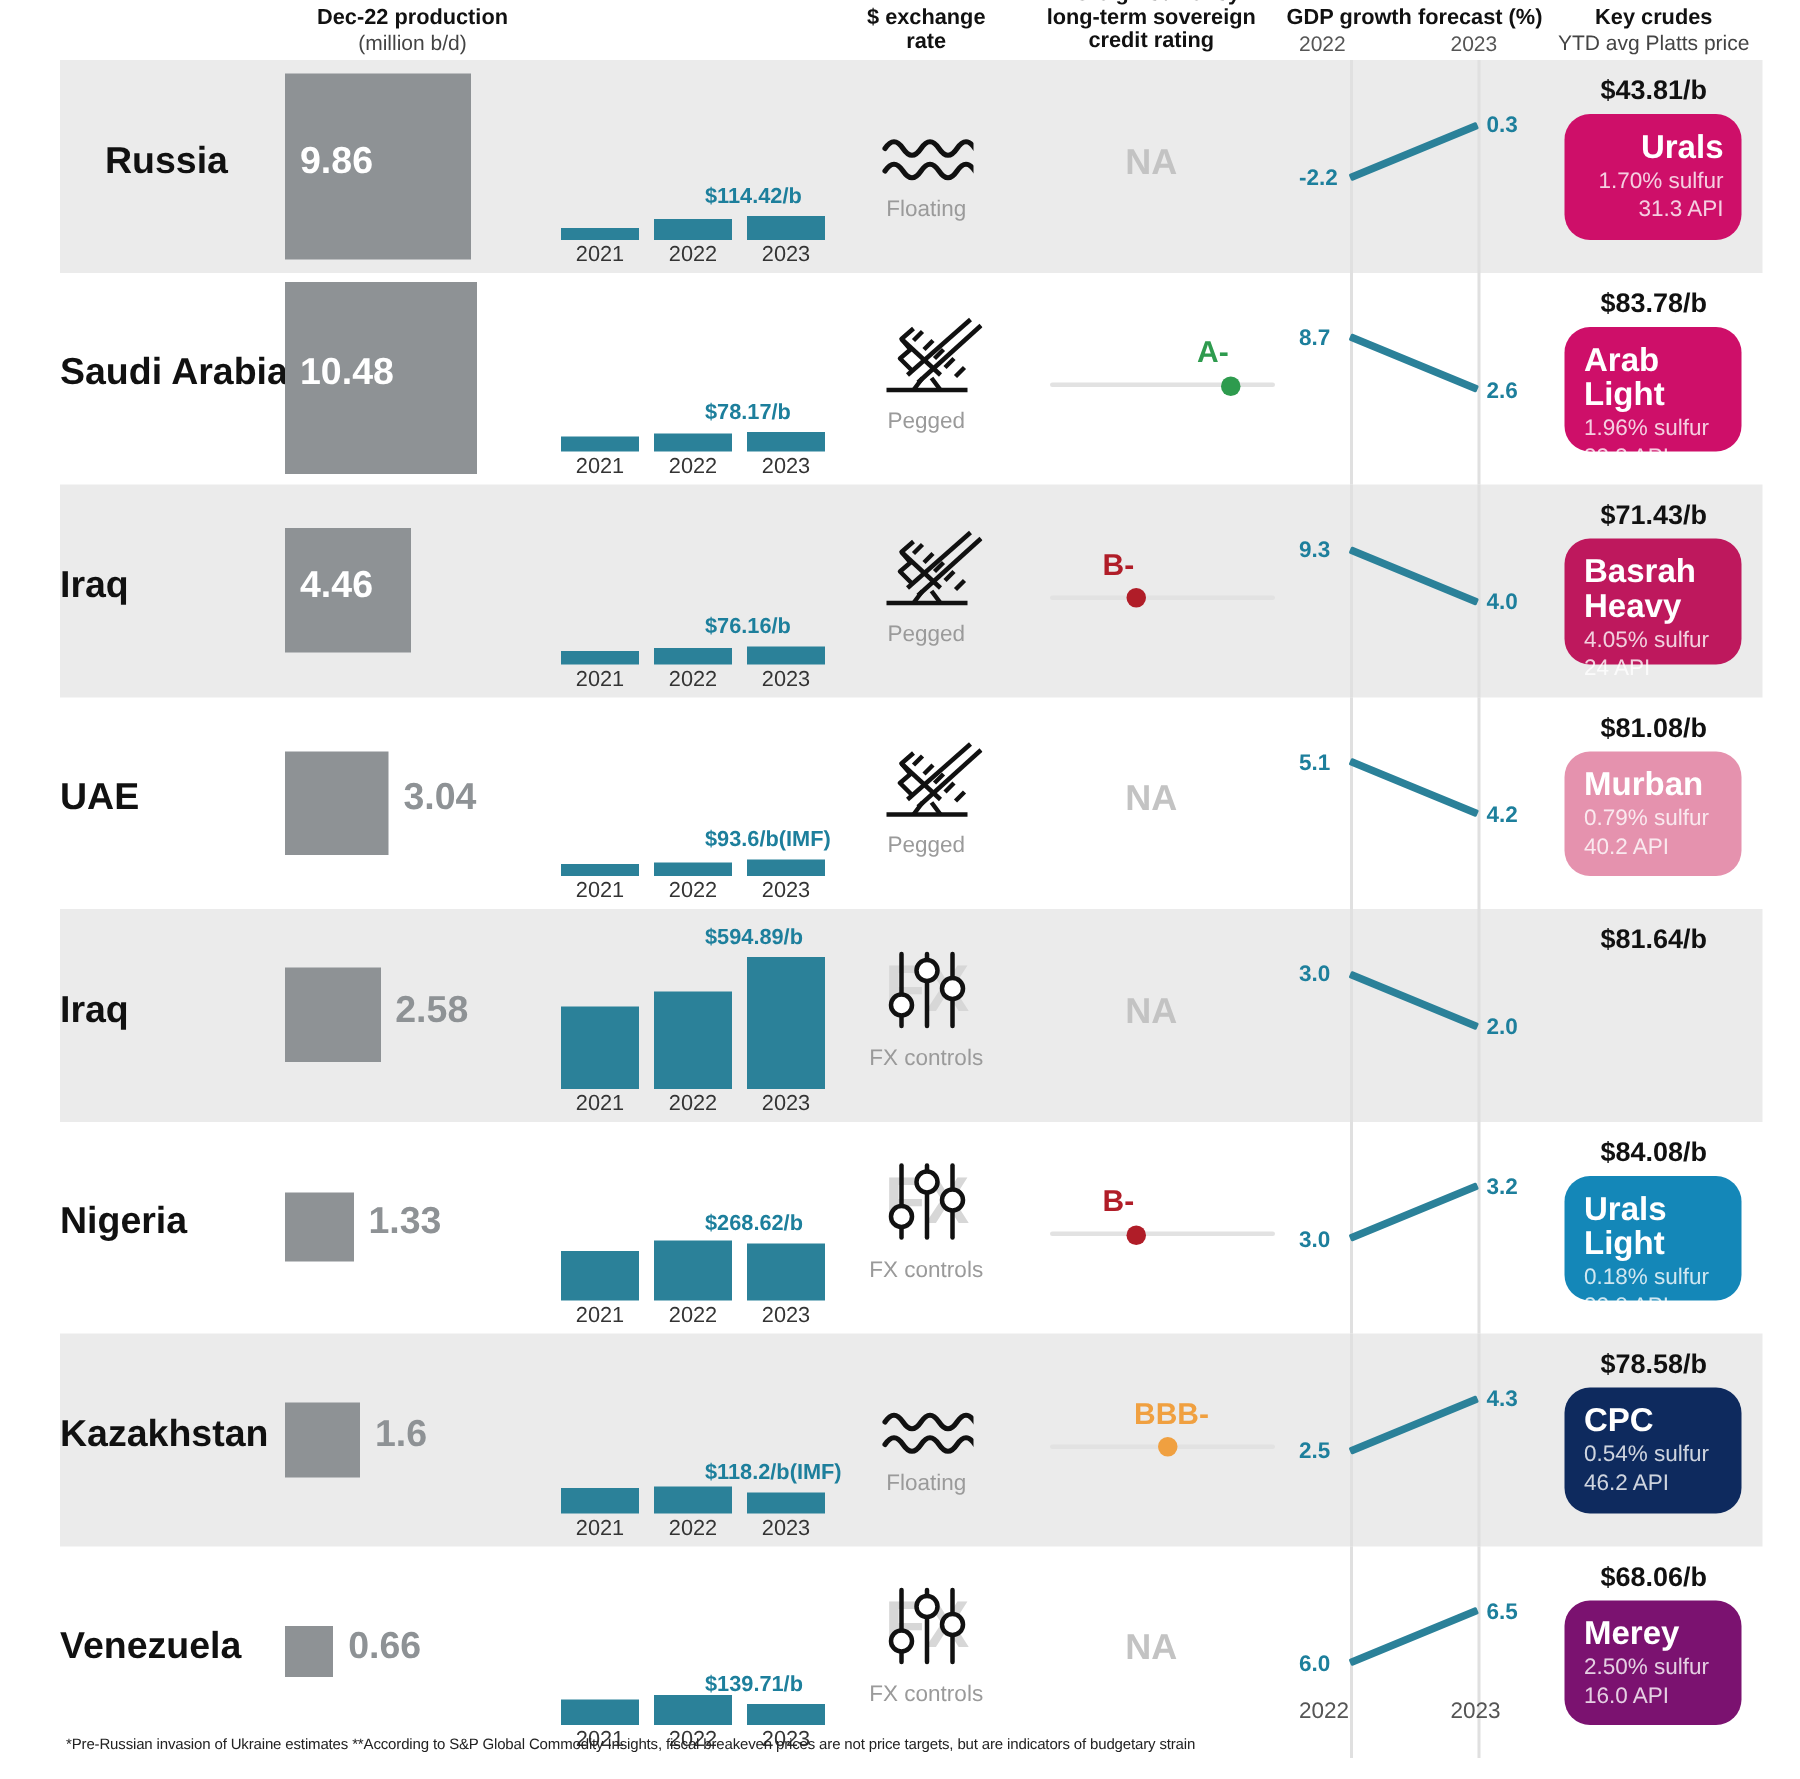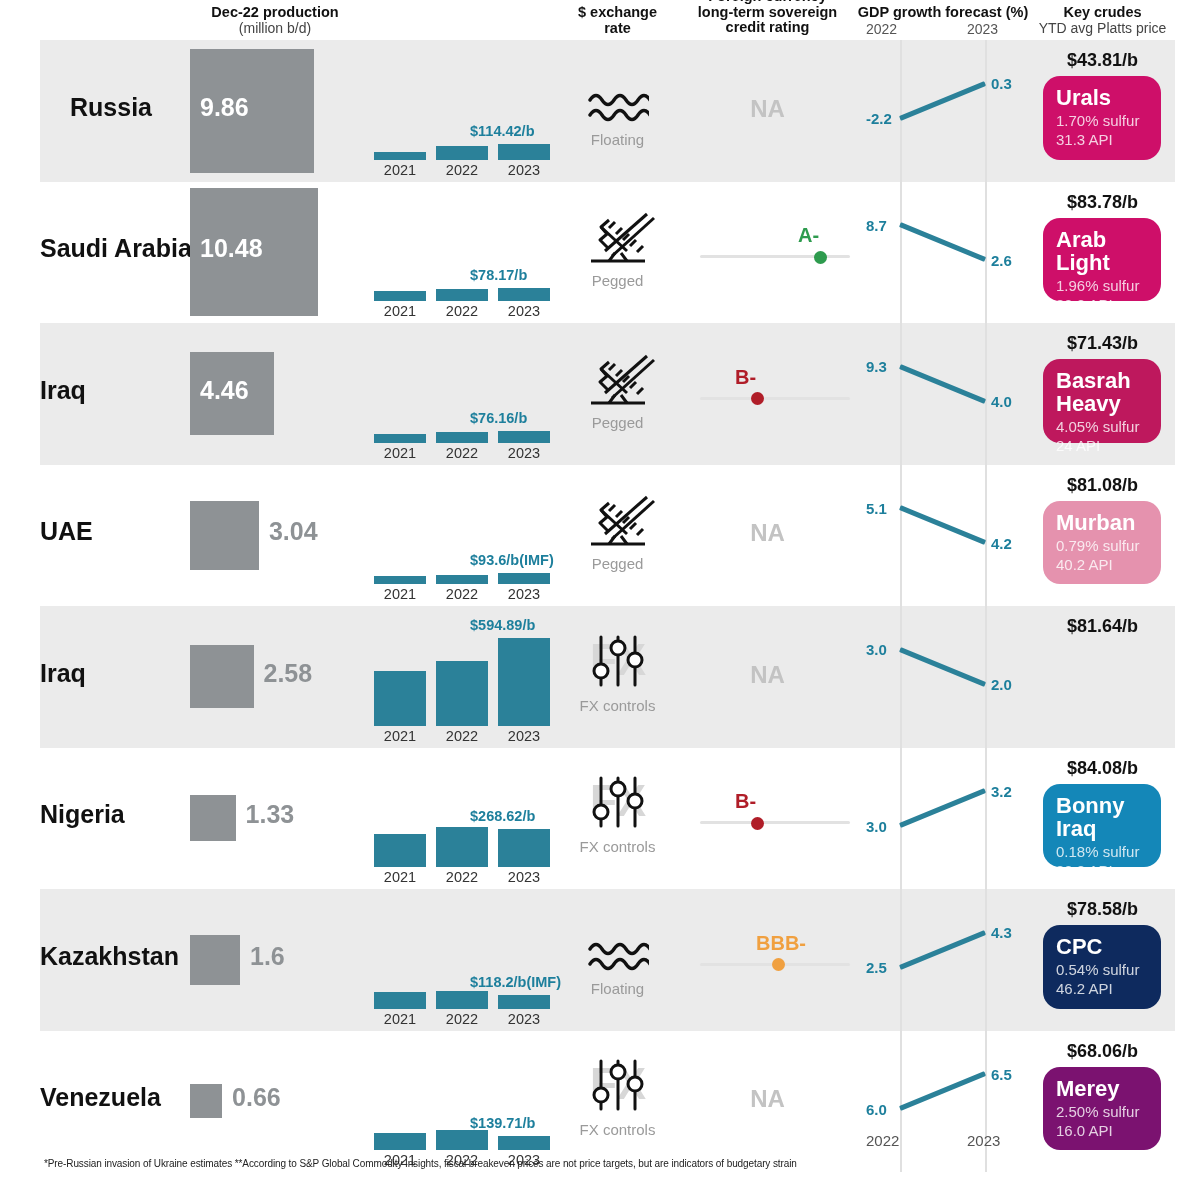--- a/index.html
+++ b/index.html
@@ -111,21 +111,21 @@
           </div>
           <div class="fxcap">Floating</div>
         </div>
         <div class="na" style="left:640px;top:54.75px;">NA</div>
         <div class="gridv" style="left:860px;top:0px;height:141.5px;"></div>
         <div class="gridv" style="left:945px;top:0px;height:141.5px;"></div>
         <div class="slope" style="left:860px;top:75.75px;width:91.92388155425118px;transform:rotate(-22.380135051959574deg);"></div>
         <div class="gval" style="left:826px;top:70.25px;">-2.2</div>
         <div class="gval" style="left:951px;top:35.25px;">0.3</div>
         <div class="cprice" style="left:990px;top:10px;">$43.81/b</div>
-        <div class="ccard" style="left:1003px;top:36px;width:118px;height:83.5px;background:#ce0f69;">
+        <div class="ccard" style="left:1003px;top:36px;width:118px;height:83.5px;background:#ce0f69;text-align:right;">
           <div class="cname2">Urals</div>
           <div class="cmeta">1.70% sulfur</div>
           <div class="cmeta" style="margin-top:0;">31.3 API</div>
         </div>
       </div>
       <div class="row" style="left:40px;top:181.5px;height:141.5px;">
         <div class="cname" style="left:0px;top:52.75px;">Saudi Arabia</div>
         <div class="prodbar" style="left:150px;top:6.75px;width:128px;height:128px;"></div>
         <div class="prodval inside" style="left:160px;top:52.75px;">10.48</div>
         <div class="fbar" style="left:334px;top:109.5px;width:52px;height:10px;"></div>
@@ -329,21 +329,21 @@
         <div class="rtrack" style="left:660px;top:73.75px;width:150px;"></div>
         <div class="rdot" style="left:710.5px;top:69.25px;background:#b01d28;"></div>
         <div class="rlabel" style="left:695px;top:42.75px;color:#b01d28;">B-</div>
         <div class="gridv" style="left:860px;top:0px;height:141.5px;"></div>
         <div class="gridv" style="left:945px;top:0px;height:141.5px;"></div>
         <div class="slope" style="left:860px;top:75.74999999999997px;width:91.92388155425117px;transform:rotate(-22.38013505195954deg);"></div>
         <div class="gval" style="left:826px;top:70.24999999999997px;">3.0</div>
         <div class="gval" style="left:951px;top:35.25000000000003px;">3.2</div>
         <div class="cprice" style="left:990px;top:10px;">$84.08/b</div>
         <div class="ccard" style="left:1003px;top:36px;width:118px;height:83.5px;background:#1487b8;">
-          <div class="cname2">Bonny Iraq</div>
+          <div class="cname2">Urals Light</div>
           <div class="cmeta">0.18% sulfur</div>
           <div class="cmeta" style="margin-top:0;">32.8 API</div>
         </div>
       </div>
       <div class="row shade" style="left:40px;top:889px;height:141.5px;">
         <div class="cname" style="left:0px;top:52.75px;">Kazakhstan</div>
         <div class="prodbar" style="left:150px;top:45.743130714733965px;width:50.01373857053206px;height:50.01373857053206px;"></div>
         <div class="prodval outside" style="left:210.01373857053207px;top:52.75px;">1.6</div>
         <div class="fbar" style="left:334px;top:102.5px;width:52px;height:17px;"></div>
         <div class="fyear" style="left:334px;top:121.5px;">2021</div>

